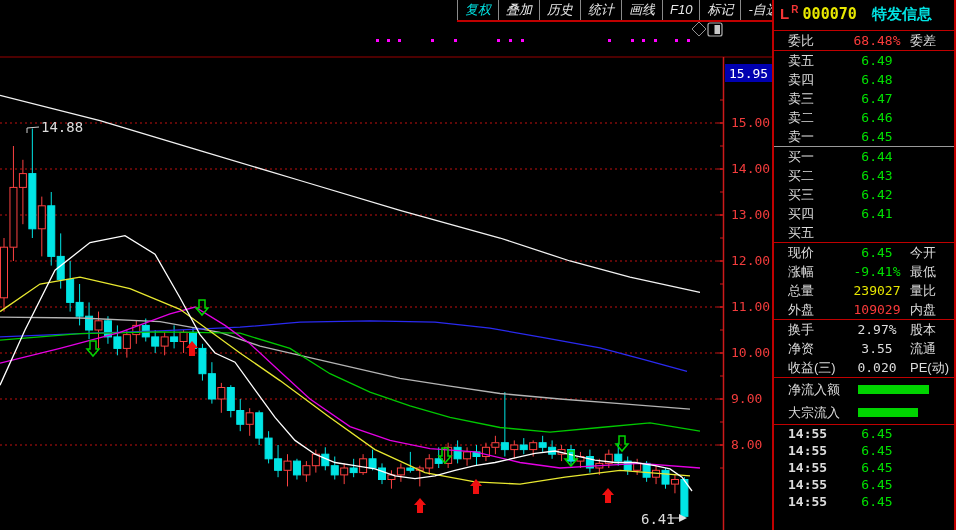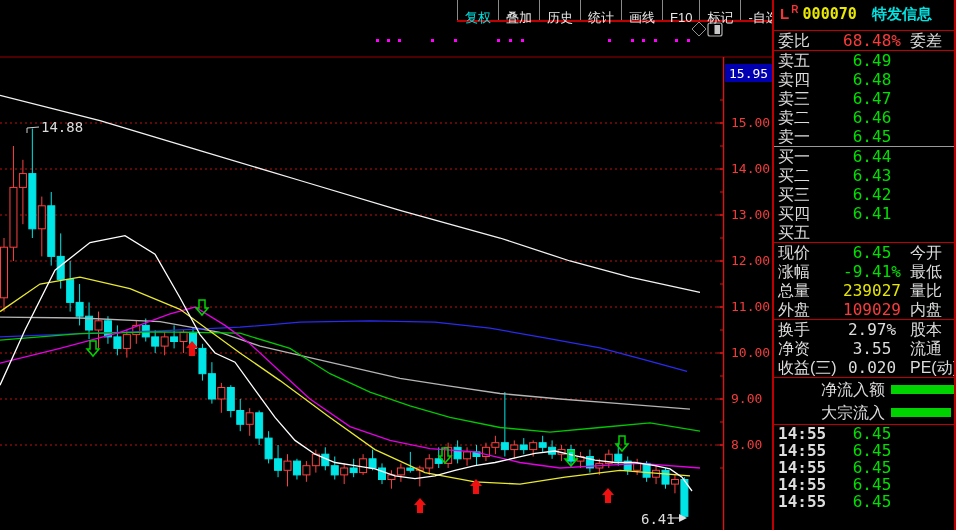--- a/index.html
+++ b/index.html
@@ -2,41 +2,41 @@
 <html><head>
 <meta charset="utf-8">
 <style>
   html,body{margin:0;padding:0;background:#000;}
   .app{position:relative;width:956px;height:530px;background:#000;overflow:hidden;
        font-family:"Liberation Sans",sans-serif;}
   #chart-svg{position:absolute;left:0;top:0;}
   
   .toolbar{position:absolute;left:457px;top:0;width:315px;height:22px;display:flex;
            background:#000;border-bottom:2px solid #c00000;z-index:3;box-sizing:border-box;}
-  .tb-btn{color:#e8e8e8;font-size:13px;line-height:19px;padding:8px 7px;border-right:1px solid #8a8a8a;
-          white-space:nowrap;cursor:pointer;}
+  .tb-btn{color:#e8e8e8;font-size:13px;line-height:19px;padding:0 7px;border-right:1px solid #8a8a8a;
+          white-space:nowrap;cursor:pointer;font-style:italic;}
   .tb-btn:first-child{border-left:1px solid #8a8a8a;}
   .tb-btn.active{color:#00e2e2;}
   
   .panel{position:absolute;left:772px;top:0;width:184px;height:530px;background:#000;
          border-left:2px solid #c00000;border-right:2px solid #c00000;box-sizing:border-box;z-index:3;}
   .p-header{height:26px;padding:4px 0 0 6px;font-size:15px;font-weight:bold;white-space:nowrap;}
   .flag{color:#f23535;}
   .flag-r{font-size:10px;vertical-align:super;margin-left:2px;}
   .code{color:#e8e800;font-family:"DejaVu Sans Mono",monospace;}
   .sname{color:#00e2e2;margin-left:11px;}
   .hr-red{border-top:1px solid #c00000;height:0;}
   .hr-gray{border-top:1px solid #9a9a9a;height:0;}
-  .prow{display:flex;height:19px;line-height:19px;font-size:16px;padding-left:4px;overflow:hidden;}
+  .prow{display:flex;height:19px;line-height:19px;font-size:13px;padding-left:14px;overflow:hidden;}
   .prow .lbl{color:#dcdcdc;width:62px;white-space:nowrap;flex-shrink:0;}
   .prow .val{flex:1;text-align:center;font-family:"DejaVu Sans Mono",monospace;font-weight:normal;white-space:nowrap;}
   .prow .rlbl{width:44px;color:#dcdcdc;text-align:left;padding-left:6px;white-space:nowrap;flex-shrink:0;}
   .prow.tick{height:17px;line-height:17px;}
   .prow.tick .lbl{font-family:"DejaVu Sans Mono",monospace;font-weight:bold;}
-  .prow.flow{height:23px;line-height:23px;margin-left:43px;}
+  .prow.flow{height:23px;line-height:23px;}
   .prow.flow .lbl{width:70px;}
   .prow.flow .bar{height:9px;background:#00d400;margin-top:7px;}
   .g{color:#00e000;} .r{color:#fb3b3b;} .y{color:#e6e600;} .w{color:#dcdcdc;}
 </style>
 </head>
 <body>
 
 <div class="app">
   <svg id="chart-svg" width="772" height="530">
       <line x1="0" y1="57" x2="772" y2="57" stroke="#9a0000" stroke-width="1"></line>

